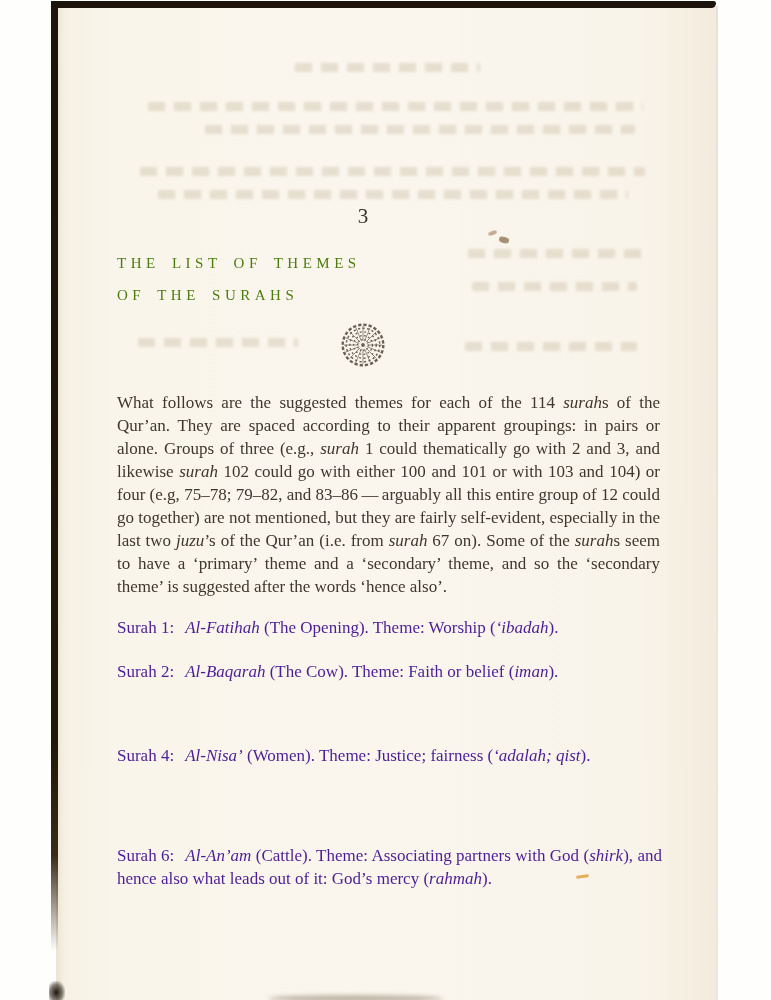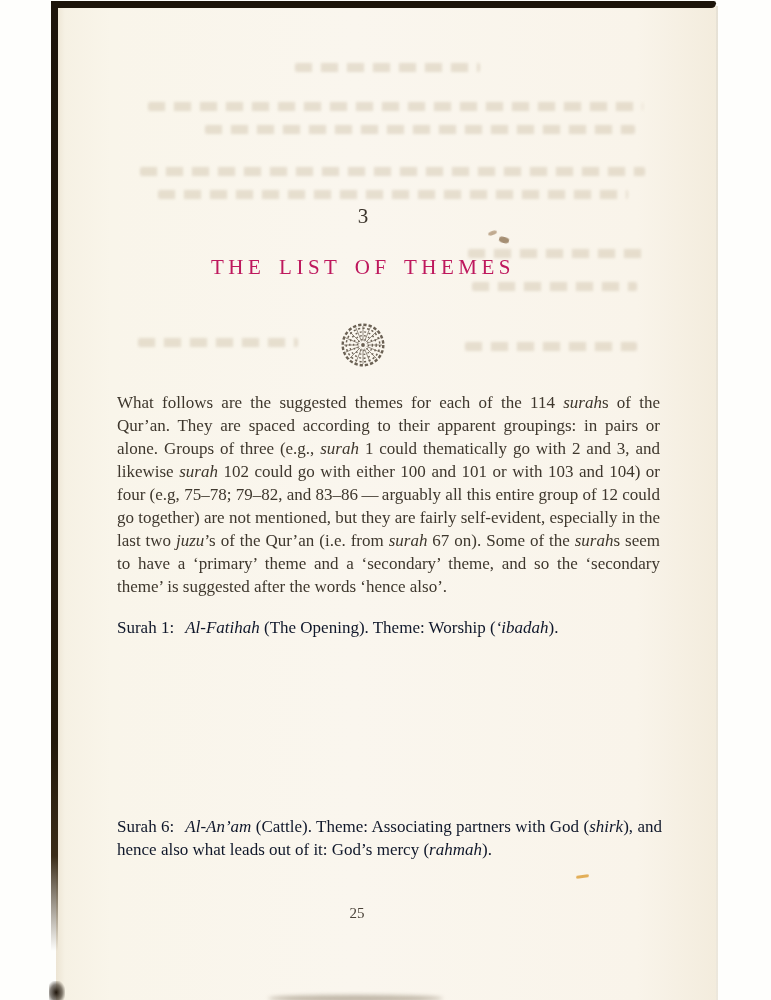--- a/index.html
+++ b/index.html
@@ -45,35 +45,35 @@
       rgba(186,168,136,.30) 0px, rgba(186,168,136,.30) 17px,
       rgba(186,168,136,0) 17px, rgba(186,168,136,0) 26px);
   }
 
   
   .chapter-number {
     position:absolute; left:117px; top:204px; width:492px;
     text-align:center; font-size:21px; color:#3b342b;
   }
   .title-line {
-    position:absolute; left:117px; width:492px; text-align:center;
-    font-size:21px; letter-spacing:4.5px; word-spacing:4px; color:#be185d;
+    position:absolute; left:117px; width:492px; text-align:left;
+    font-size:15px; letter-spacing:4.5px; word-spacing:4px; color:#4d7c0f;
   }
   .title-line.t1 { top:255px; }
   .title-line.t2 { top:287px; }
   .rosette-wrap { position:absolute; left:117px; top:322px; width:492px; text-align:center; }
 
   .intro {
     position:absolute; left:117px; top:391px; width:543px; margin:0;
     font-size:17px; line-height:23px; text-align:justify; color:#3e372d;
   }
   .entry-block { position:absolute; left:117px; width:545px; }
-  .b1 { top:616px; } .b2 { top:660px; } .b3 { top:744px; } .b4 { top:815px; }
+  .b1 { top:616px; } .b2 { top:660px; } .b3 { top:744px; } .b4 { top:844px; }
   .entry {
-    margin:0; font-size:17px; line-height:23px; text-align:justify; color:#0f172a;
+    margin:0; font-size:17px; line-height:23px; text-align:justify; color:#4c1d95;
   }
   .entry i, .intro i { }
   .sn { margin-right:11px; }
 
   .page-number {
     position:absolute; left:117px; top:905px; width:480px; text-align:center;
     font-size:15px; color:#4a4238;
   }
 
   
@@ -99,20 +99,21 @@
   <div class="ghost" style="left:205px;top:125px;width:430px;"></div>
   <div class="ghost" style="left:140px;top:167px;width:505px;"></div>
   <div class="ghost" style="left:158px;top:190px;width:470px;"></div>
   <div class="ghost" style="left:468px;top:249px;width:180px;"></div>
   <div class="ghost" style="left:472px;top:282px;width:165px;"></div>
   <div class="ghost" style="left:138px;top:338px;width:160px;"></div>
   <div class="ghost" style="left:465px;top:342px;width:172px;"></div>
 
   <div class="chapter-number">3</div>
   <div class="title-line t1">THE LIST OF THEMES</div>
+  <div class="title-line t2">OF THE SURAHS</div>
 
   <div class="rosette-wrap">
     <svg width="46" height="46" viewBox="-23 -23 46 46">
       <g stroke="#6b6154" fill="none">
         <circle r="20.3" stroke-width="2.4" stroke-dasharray="3.3 2.0"></circle>
         <circle r="16.8" stroke-width="1.5" stroke-dasharray="2.2 2.4"></circle>
         <circle r="13.2" stroke-width="1.4" stroke-dasharray="2 2.5"></circle>
         <circle r="9.4" stroke-width="1.3" stroke-dasharray="1.8 2.3"></circle>
         <circle r="5.6" stroke-width="1.2" stroke-dasharray="1.5 1.9"></circle>
         <g stroke-width="0.9" opacity="0.8">
@@ -137,26 +138,27 @@
       <circle r="1.9" fill="#6b6154"></circle>
     </svg>
   </div>
 
   <p class="intro"><span>What follows are the suggested themes for each of the 114 </span><i>surah</i><span>s of the Qur’an. They are spaced according to their apparent groupings: in pairs or alone. Groups of three (e.g., </span><i>surah</i><span> 1 could thematically go with 2 and 3, and likewise </span><i>surah</i><span> 102 could go with either 100 and 101 or with 103 and 104) or four (e.g, 75–78; 79–82, and 83–86 — arguably all this entire group of 12 could go together) are not mentioned, but they are fairly self-evident, especially in the last two </span><i>juzu</i><span>’s of the Qur’an (i.e. from </span><i>surah</i><span> 67 on). Some of the </span><i>surah</i><span>s seem to have a ‘primary’ theme and a ‘secondary’ theme, and so the ‘secondary theme’ is suggested after the words ‘hence also’.</span></p>
 
   <div class="entry-block b1">
     <p class="entry"><span class="sn">Surah 1:</span><i>Al-Fatihah</i><span> (The Opening). Theme: Worship (</span><i>‘ibadah</i><span>).</span></p>
   </div>
   <div class="entry-block b2">
+    <p class="entry"><span class="sn">Surah 2:</span><i>Al-Baqarah</i><span> (The Cow). Theme: Faith or belief (</span><i>iman</i><span>).</span></p>
   </div>
   <div class="entry-block b3">
+    <p class="entry"><span class="sn">Surah 4:</span><i>Al-Nisa’</i><span> (Women). Theme: Justice; fairness (</span><i>‘adalah; qist</i><span>).</span></p>
   </div>
   <div class="entry-block b4">
     <p class="entry"><span class="sn">Surah 6:</span><i>Al-An’am</i><span> (Cattle). Theme: Associating partners with God (</span><i>shirk</i><span>), and hence also what leads out of it: God’s mercy (</span><i>rahmah</i><span>).</span></p>
   </div>
 
-  <div class="page-number">25</div>
 
   <div class="speck speck-a"></div>
   <div class="speck speck-b"></div>
   <div class="speck-yellow speck"></div>
 
 </div>
 
 </body></html>

